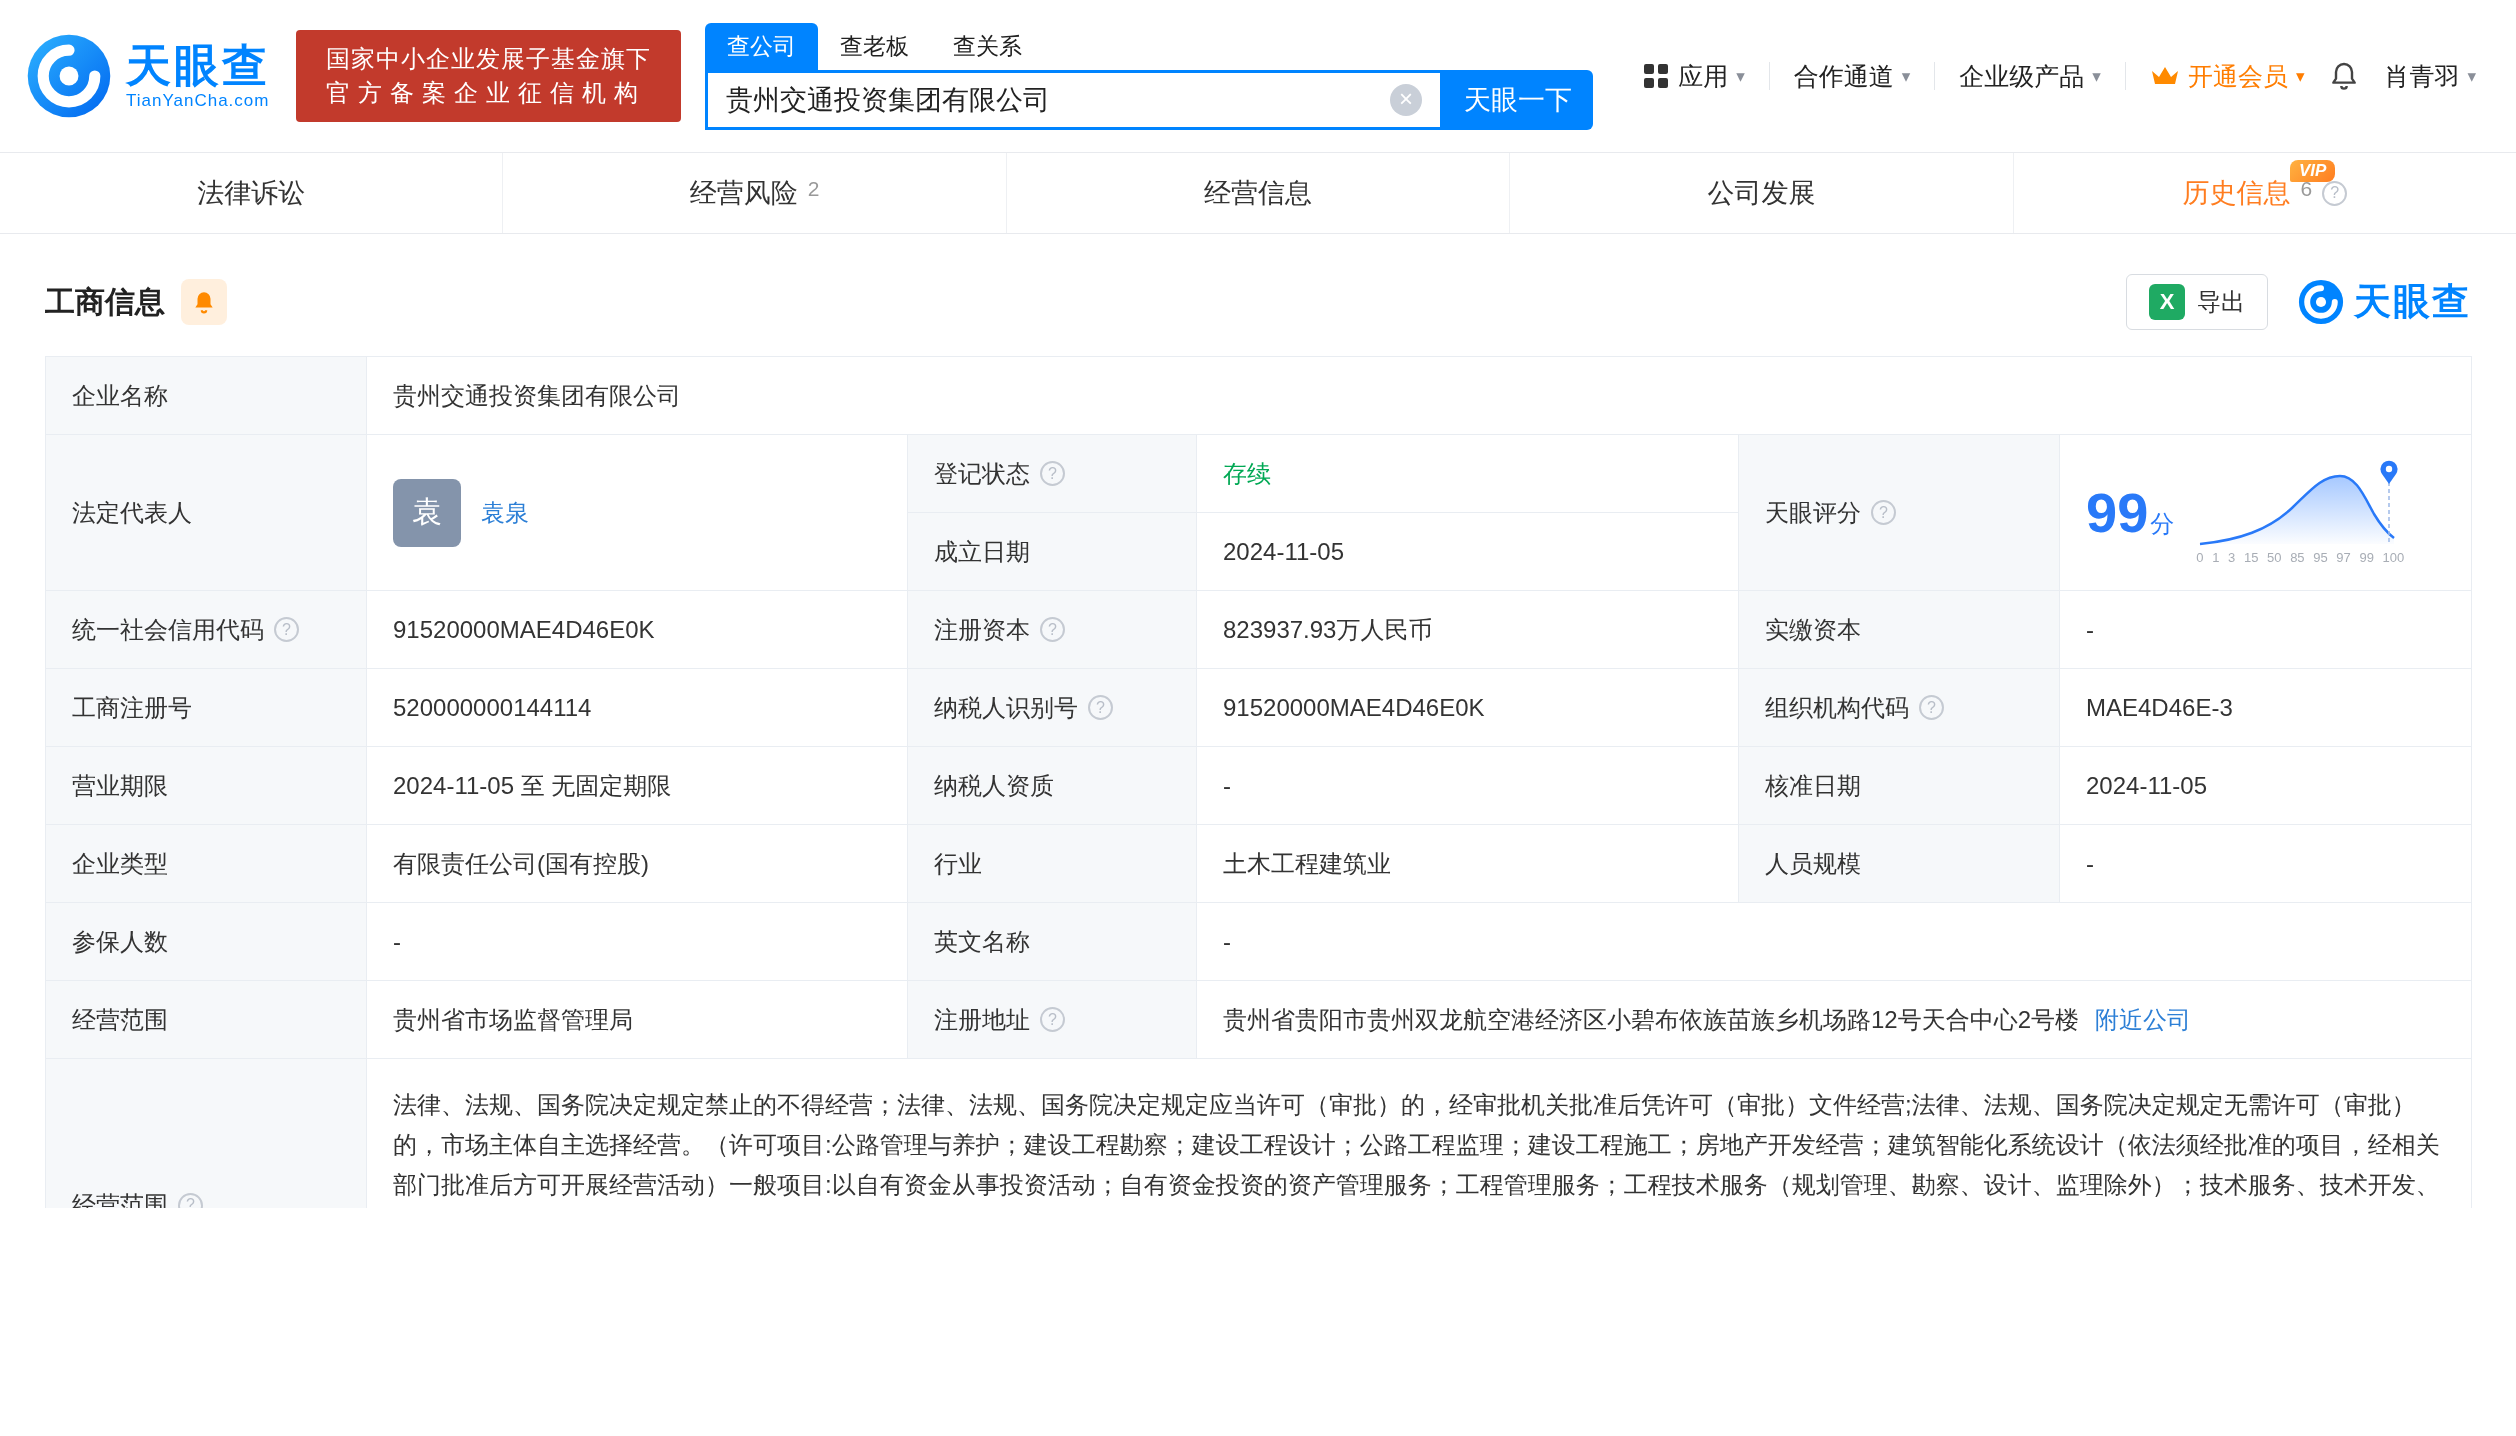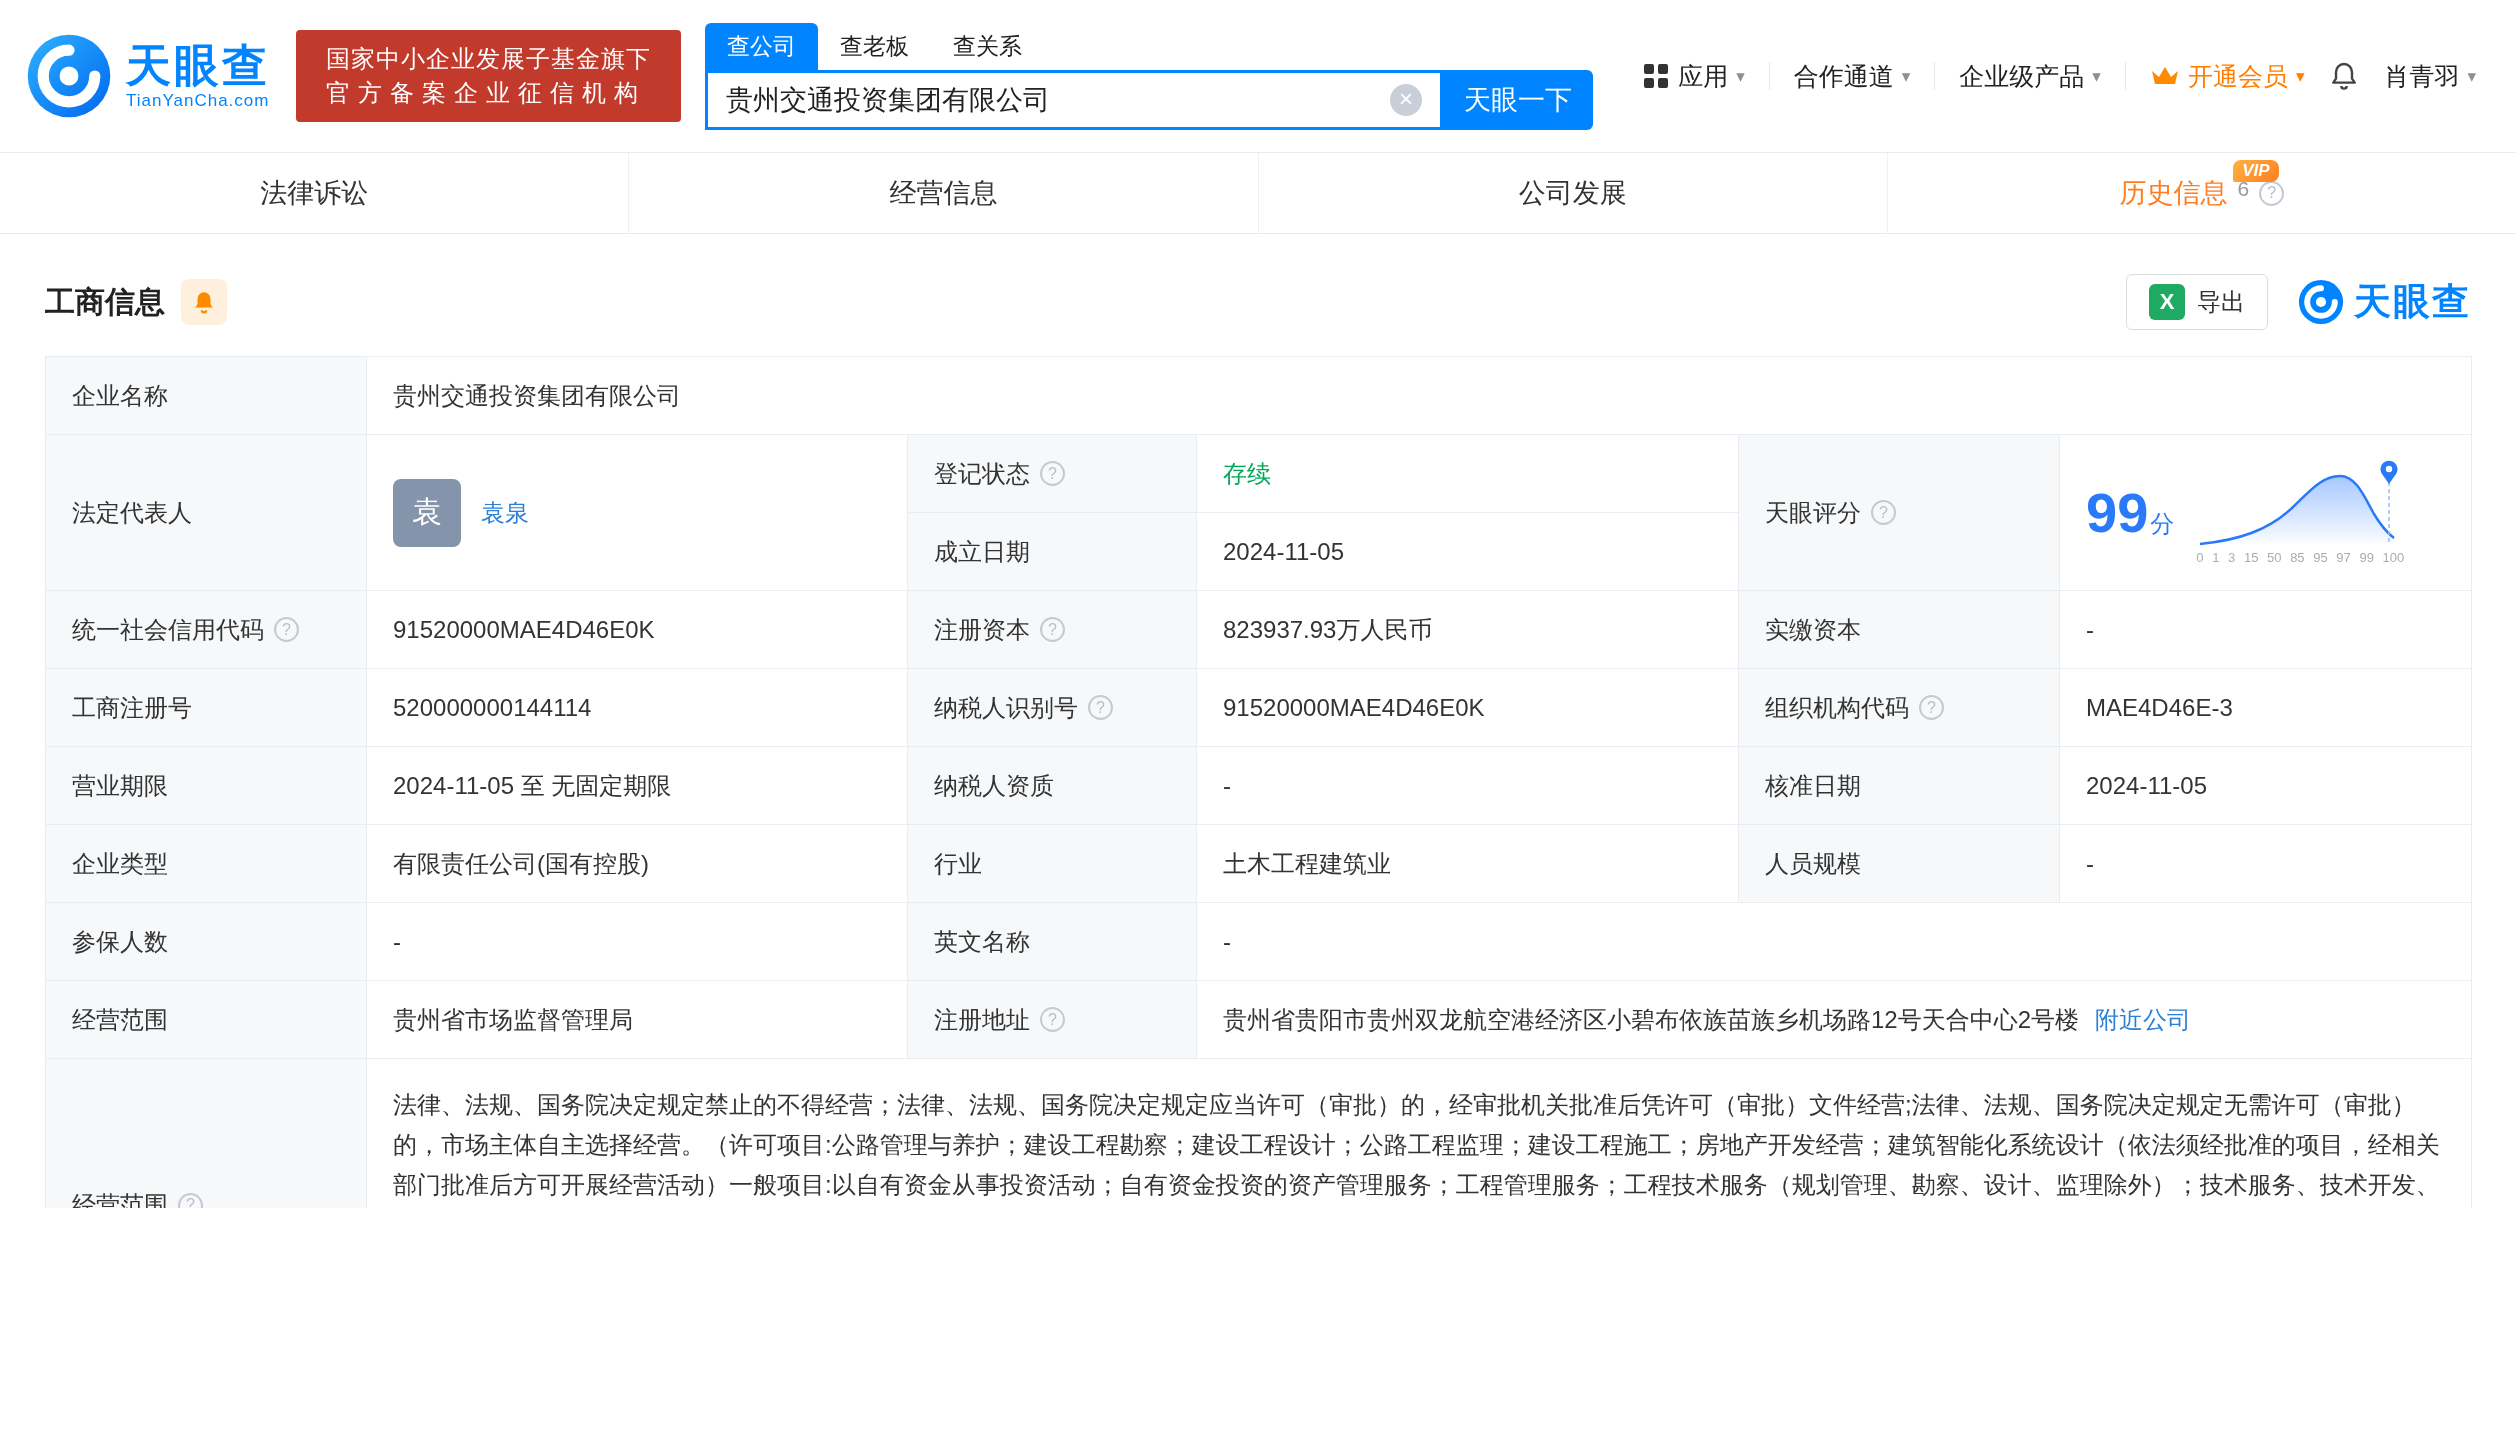--- a/index.html
+++ b/index.html
@@ -158,20 +158,24 @@
       <div class="nav-item">
         <span>肖青羽</span>
         <span class="caret">▾</span>
       </div>
     </nav>
   </header>
 
   <nav class="tab-bar">
     <div class="tab">
       <span>法律诉讼</span>
+    </div>
+    <div class="tab">
+      <span>经营风险</span>
+      <span class="count">2</span>
     </div>
     <div class="tab">
       <span>经营信息</span>
     </div>
     <div class="tab">
       <span>公司发展</span>
     </div>
     <div class="tab">
       <span class="vip-tag">VIP</span>
       <span class="orange">历史信息</span>

